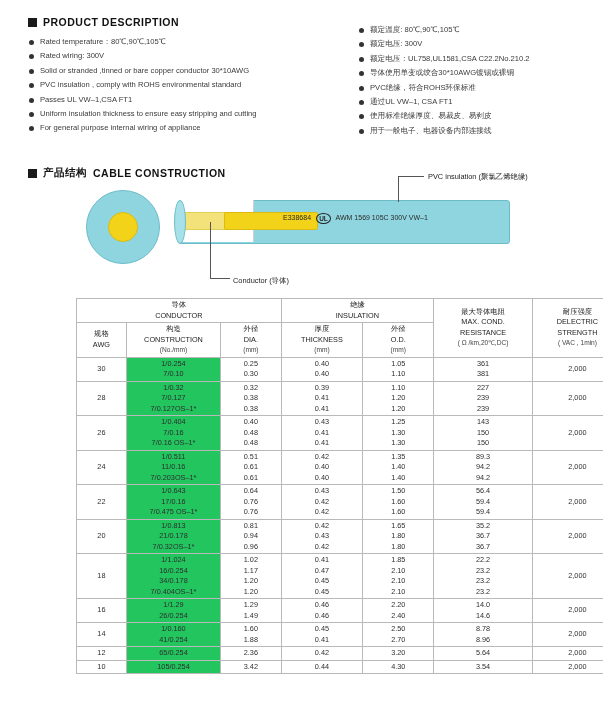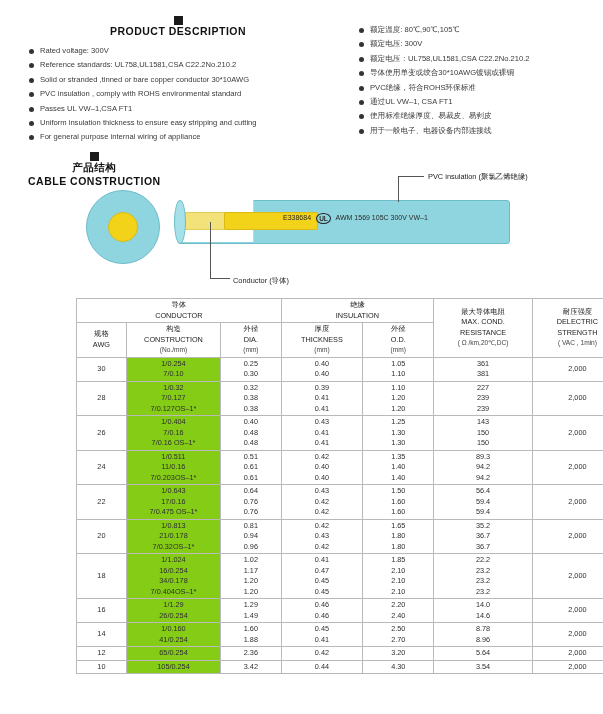--- a/index.html
+++ b/index.html
@@ -8,39 +8,39 @@
     background:#ffffff;
     font-family:"Liberation Sans", sans-serif;
     color:#2b2b2b;
     font-size:8px;
     position:relative;
     overflow:hidden;
   }
   .page{position:relative;width:603px;height:714px;}
 
   
-  .sec-head{display:flex;align-items:center;flex-direction:column;}
+  .sec-head{display:flex;align-items:center;gap:6px;}
   .sq{width:9px;height:9px;background:#1a1a1a;display:inline-block;}
   .sec-title{font-size:10.5px;font-weight:bold;letter-spacing:.5px;color:#111;}
 
   .desc-block{position:absolute;top:16px;left:28px;width:300px;}
   .prod-block{position:absolute;top:16px;left:358px;width:240px;}
 
   ul.bul{list-style:none;margin:9px 0 0 0;padding:0;}
   ul.bul li{
     position:relative;padding-left:12px;margin-bottom:4.4px;
     font-size:7.6px;line-height:10px;color:#3a3a3a;white-space:nowrap;
   }
   ul.bul li:before{
     content:"";position:absolute;left:1px;top:3px;
     width:5px;height:5px;border-radius:50%;background:#333;
   }
 
   
-  .cc-head{position:absolute;top:152px;left:28px;}
+  .cc-head{position:absolute;top:166px;left:28px;}
   .cc-head .sec-title{font-size:10.5px;}
   .cable-area{position:absolute;top:172px;left:28px;width:547px;height:118px;}
 
   .cross-circle{
     position:absolute;left:58px;top:18px;width:72px;height:72px;border-radius:50%;
     background:#8fd5df;border:1px solid #6cbcc8;
   }
   .cross-core{
     position:absolute;left:80px;top:40px;width:28px;height:28px;border-radius:50%;
     background:#f3d31a;border:1px solid #d9bb12;
@@ -83,37 +83,37 @@
     position:absolute;top:298px;left:28px;width:547px;
     border-collapse:collapse;font-size:7.3px;color:#2f2f2f;margin-left:48px;
   }
   table.spec th,table.spec td{
     border:1px solid #b9b9b9;text-align:center;vertical-align:middle;
     padding:1px 2px;line-height:10.5px;
   }
   table.spec th{font-weight:normal;color:#222;font-size:7.3px;}
   .grp{font-size:8px;}
   .sub{font-size:7.1px;}
-  td.ctr{background:#84cc16;}
+  td.ctr{background:#22c55e;}
   td.multi{padding:3px 2px;}
   .small{font-size:6.6px;color:#444;}
 </style>
 </head>
 <body>
 
 <div class="page">
 
   <div class="desc-block">
     <div class="sec-head">
       <span class="sq"></span>
       <span class="sec-title">PRODUCT  DESCRIPTION</span>
     </div>
     <ul class="bul">
-      <li>Rated voltage: 300V</li>
-      <li>Reference standards: UL758,UL1581,CSA C22.2No.210.2</li>
+      <li>Rated temperature：80℃,90℃,105℃</li>
+      <li>Rated wiring: 300V</li>
       <li>Solid or stranded ,tinned or bare copper conductor 30*10AWG</li>
       <li>PVC insulation , comply with ROHS environmental standard</li>
       <li>Passes UL VW–1,CSA FT1</li>
       <li>Uniform insulation thickness to ensure easy stripping and cutting</li>
       <li>For general purpose internal wiring of appliance</li>
     </ul>
   </div>
 
   <div class="prod-block">
     <ul class="bul">

